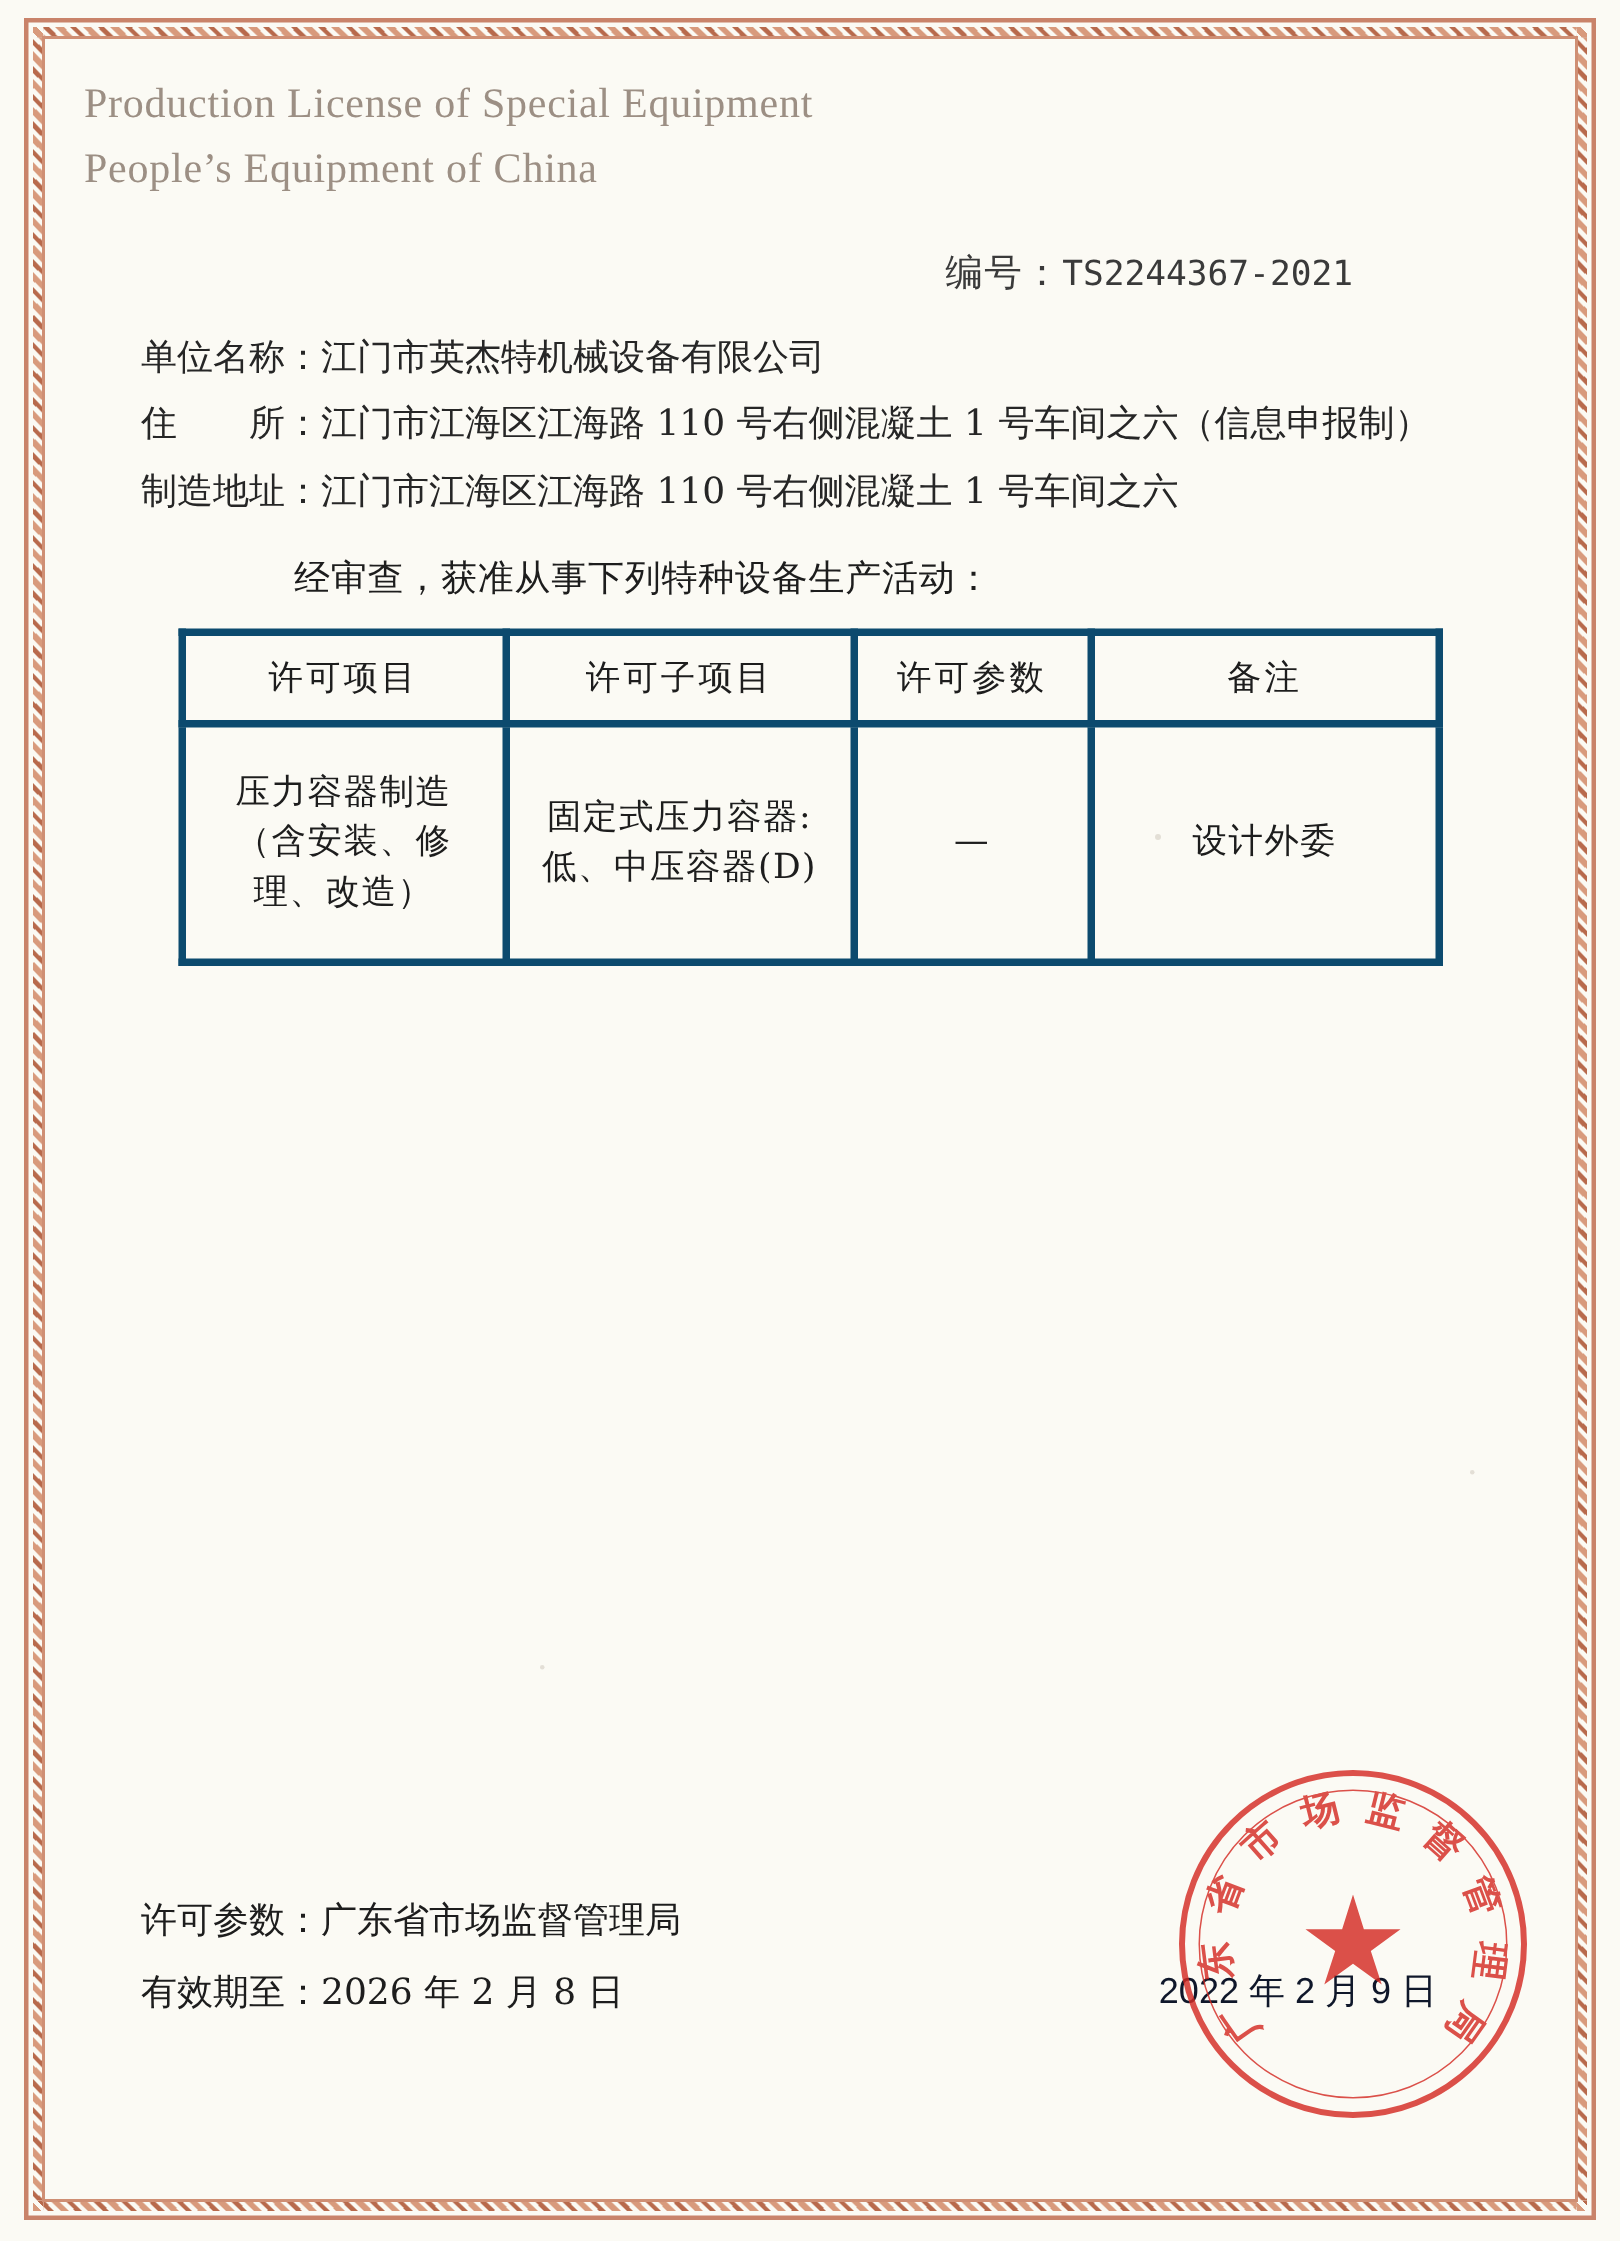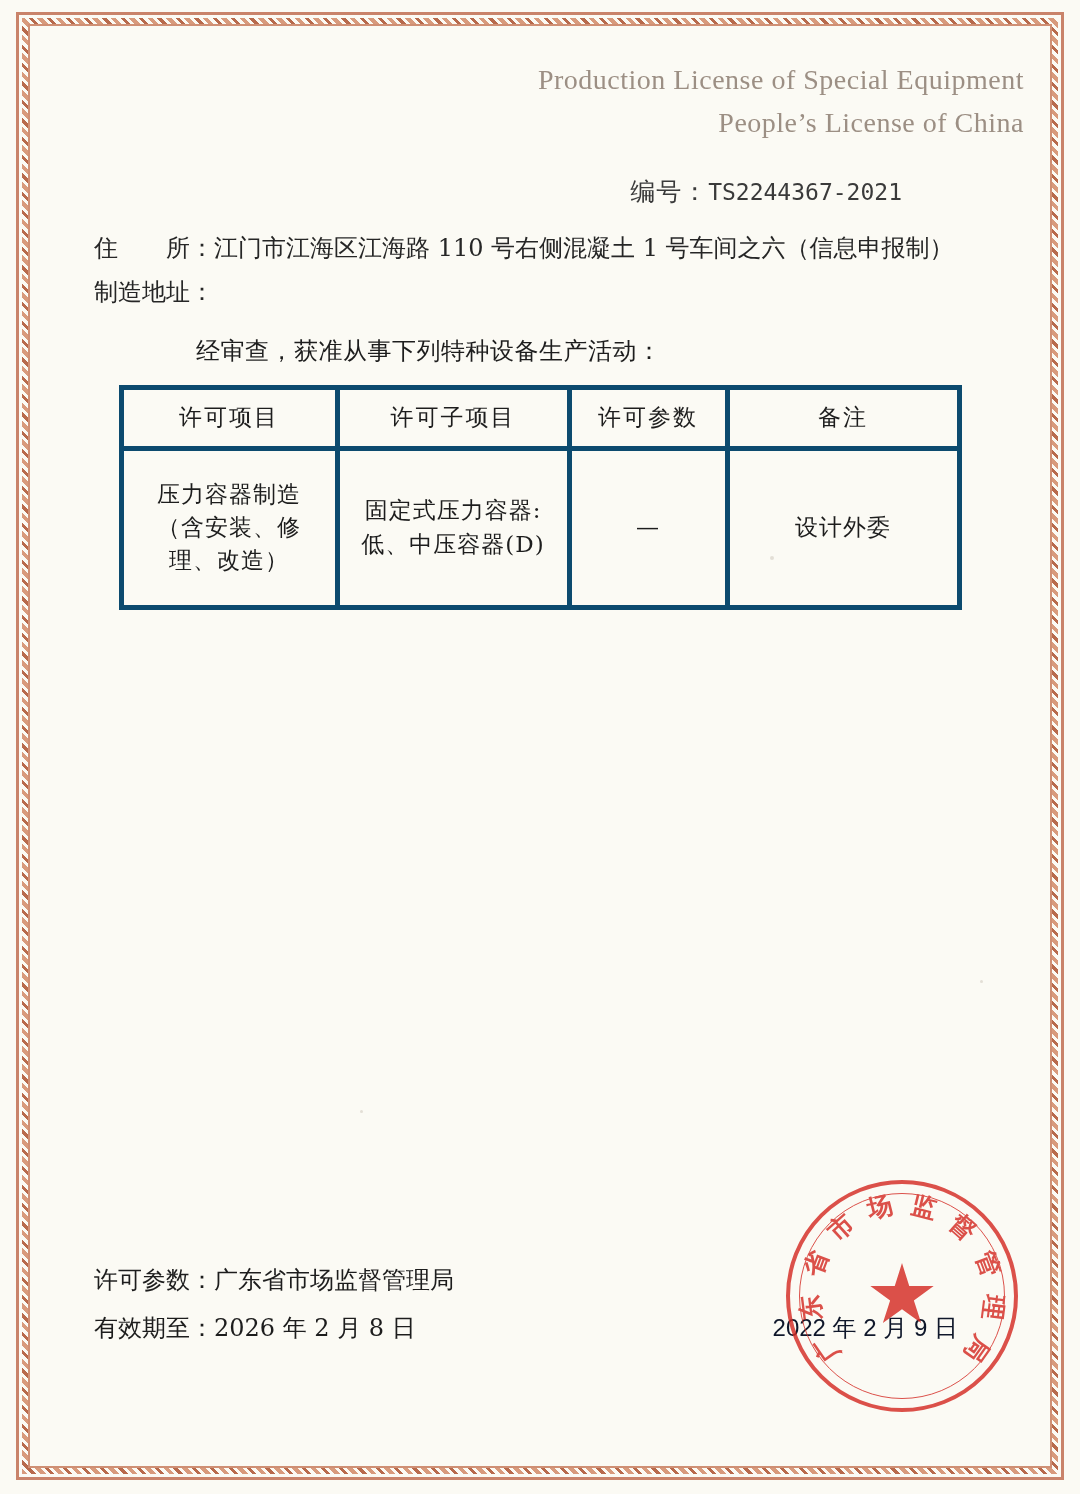--- a/index.html
+++ b/index.html
@@ -74,27 +74,26 @@
     font-family: "DejaVu Serif", serif;
     font-weight: bold;
     font-size: 43px;
     letter-spacing: 6px;
     line-height: 1.42;
     margin-top: 54px;
   }
   .title-cn .line2 { letter-spacing: 5px; }
 
   .title-en {
-    text-align: right;
+    text-align: left;
     color: #9c8f84;
     font-family: "Liberation Serif", serif;
     font-size: 28px;
     letter-spacing: 0.5px;
     line-height: 1.55;
-    margin-top: 10px;
   }
 
   
   .serial {
     text-align: right;
     margin-top: 30px;
     padding-right: 122px;
     font-size: 25px;
     color: #3a3a3a;
     letter-spacing: 1px;
@@ -254,37 +253,42 @@
 
   <div class="speck" style="left:770px; top:556px; width:4px; height:4px;"></div>
   <div class="speck" style="left:360px; top:1110px; width:3px; height:3px;"></div>
   <div class="speck" style="left:980px; top:980px; width:3px; height:3px;"></div>
 
   <div class="content">
 
 
     <div class="title-en">
       <div>Production License of Special Equipment</div>
-      <div>People’s License of China</div>
+      <div>People’s Equipment of China</div>
     </div>
 
     <div class="serial">
       <span>编号：</span><span class="num">TS2244367-2021</span>
     </div>
 
     <div class="fields">
 
+      <div class="field">
+        <span class="label">单位名称：</span>
+        <span class="value">江门市英杰特机械设备有限公司</span>
+      </div>
 
       <div class="field">
         <span class="label">住　　所：</span>
         <span class="value">江门市江海区江海路 110 号右侧混凝土 1 号车间之六（信息申报制）</span>
       </div>
 
       <div class="field">
         <span class="label">制造地址：</span>
+        <span class="value">江门市江海区江海路 110 号右侧混凝土 1 号车间之六</span>
       </div>
 
     </div>
 
     <div class="statement">经审查，获准从事下列特种设备生产活动：</div>
 
     <table class="license-table">
       <colgroup>
         <col class="col1">
           <col class="col2">

